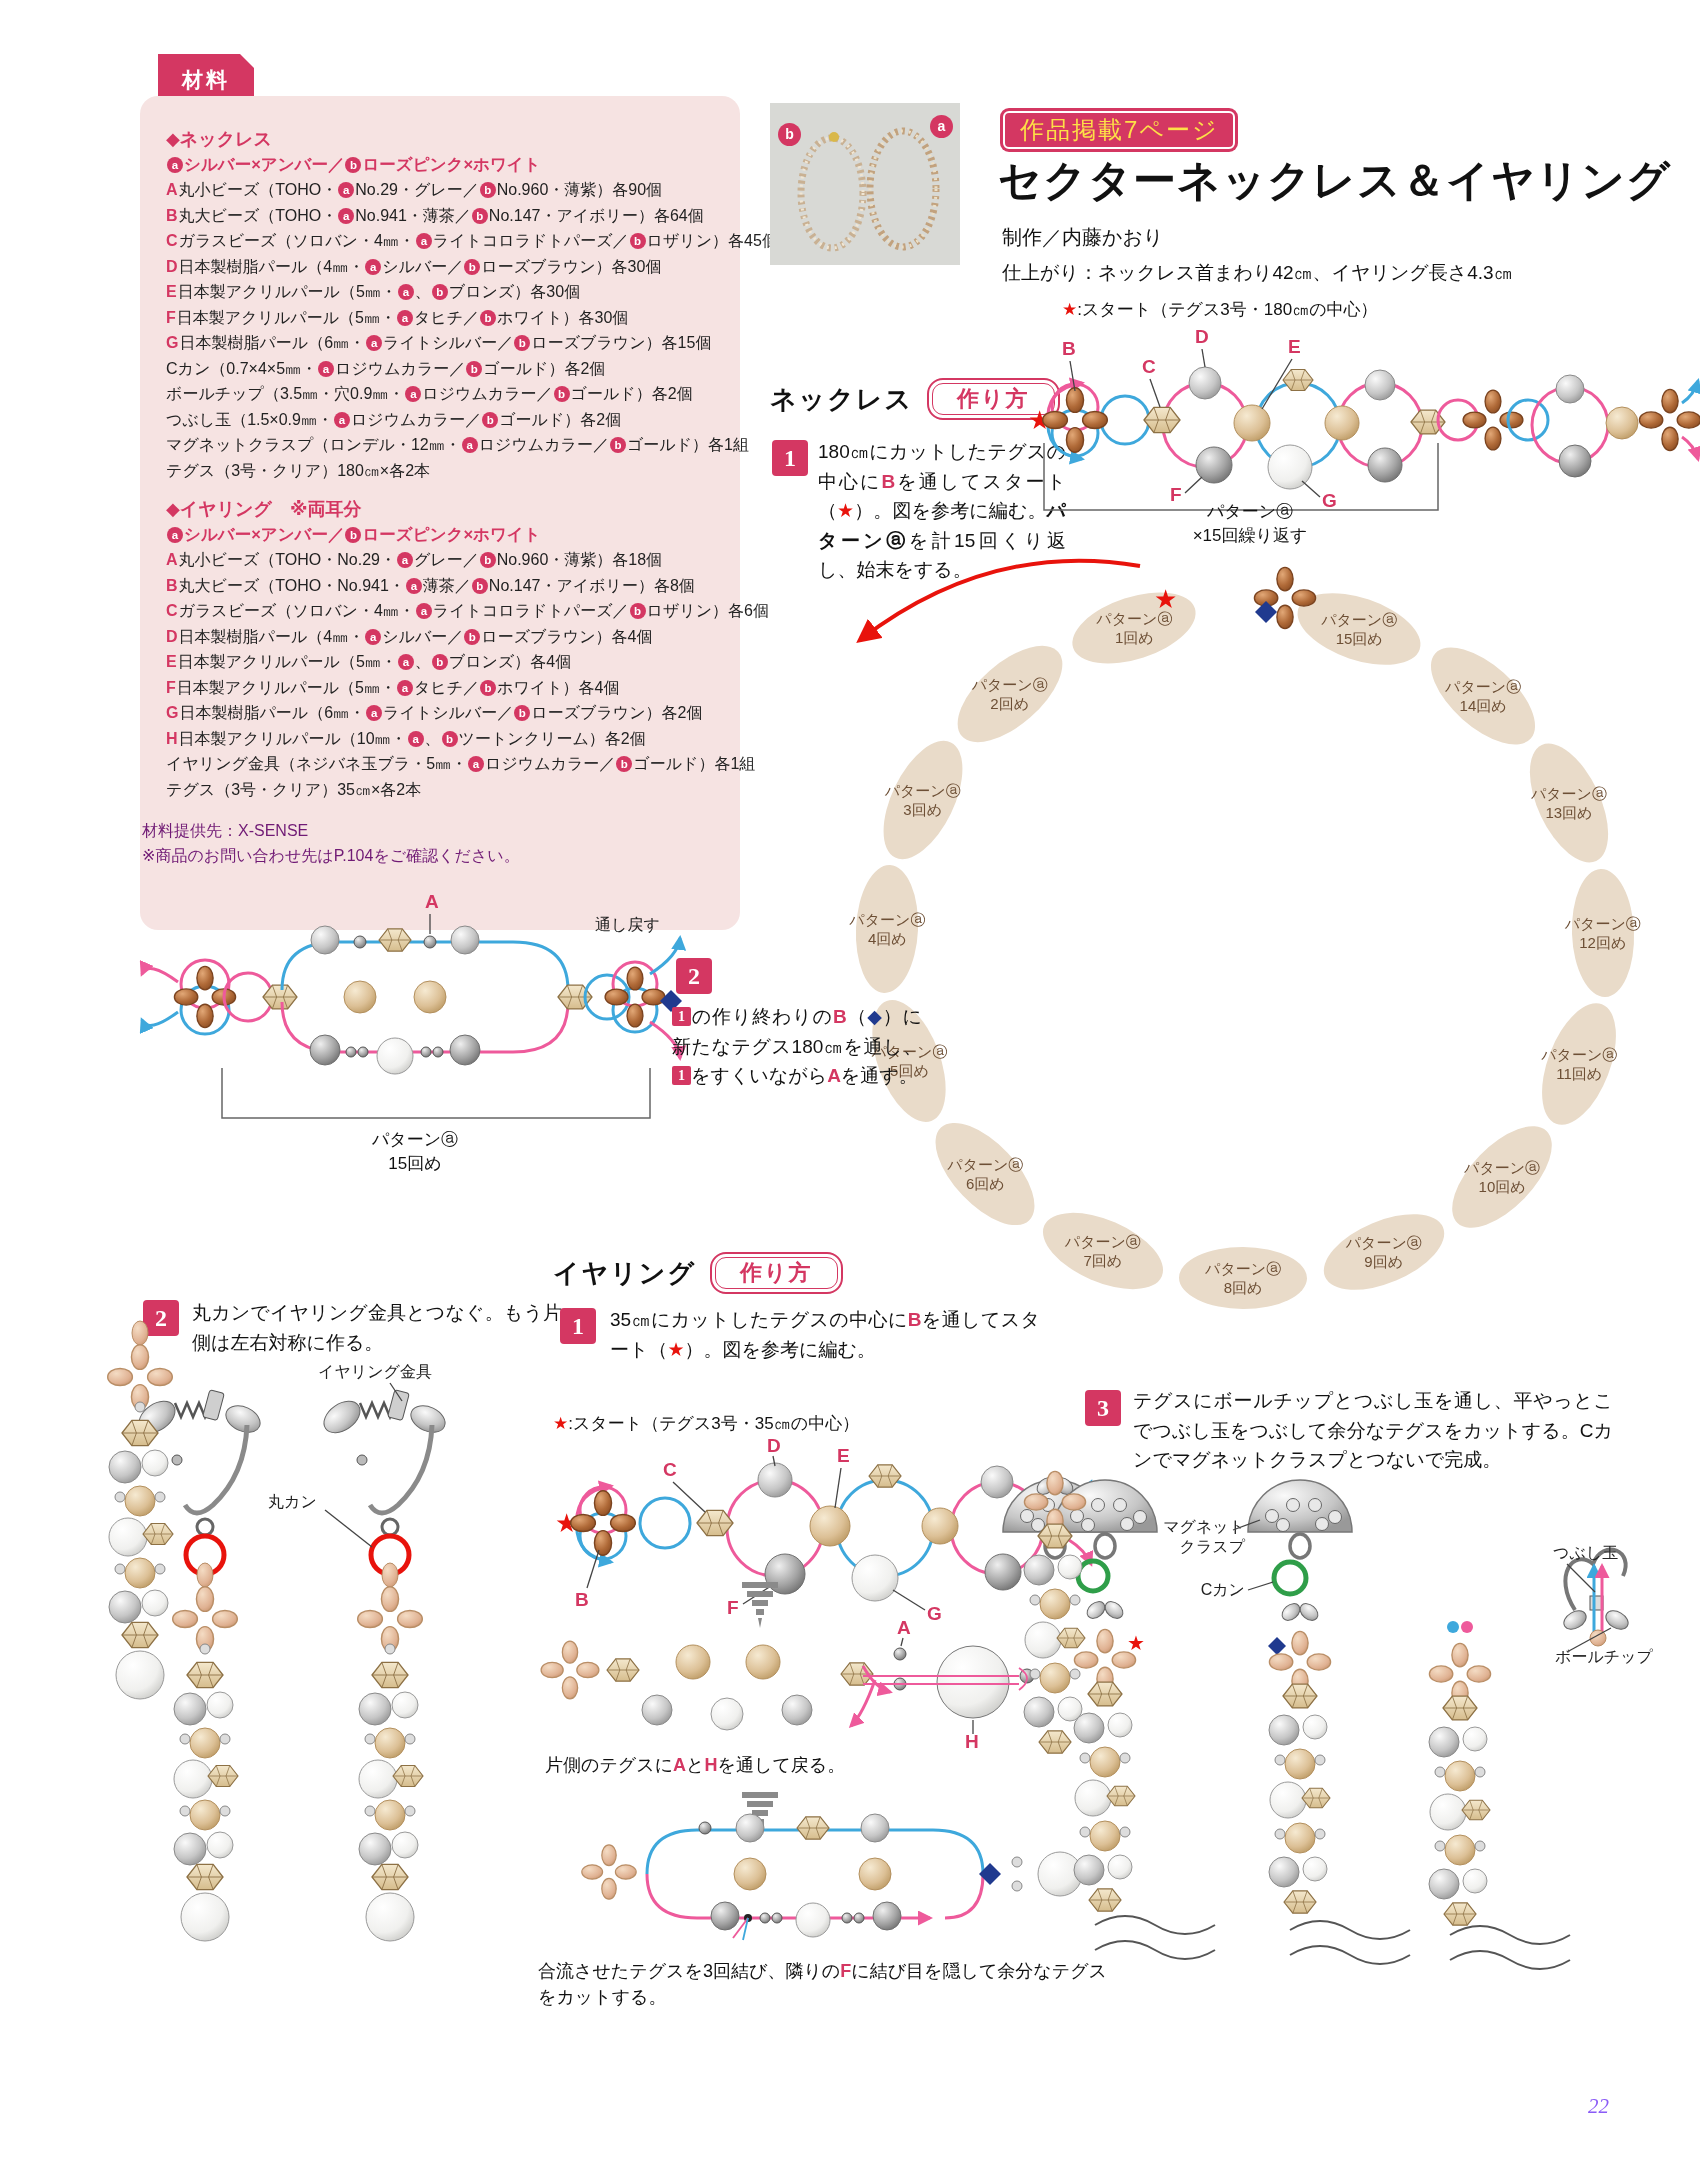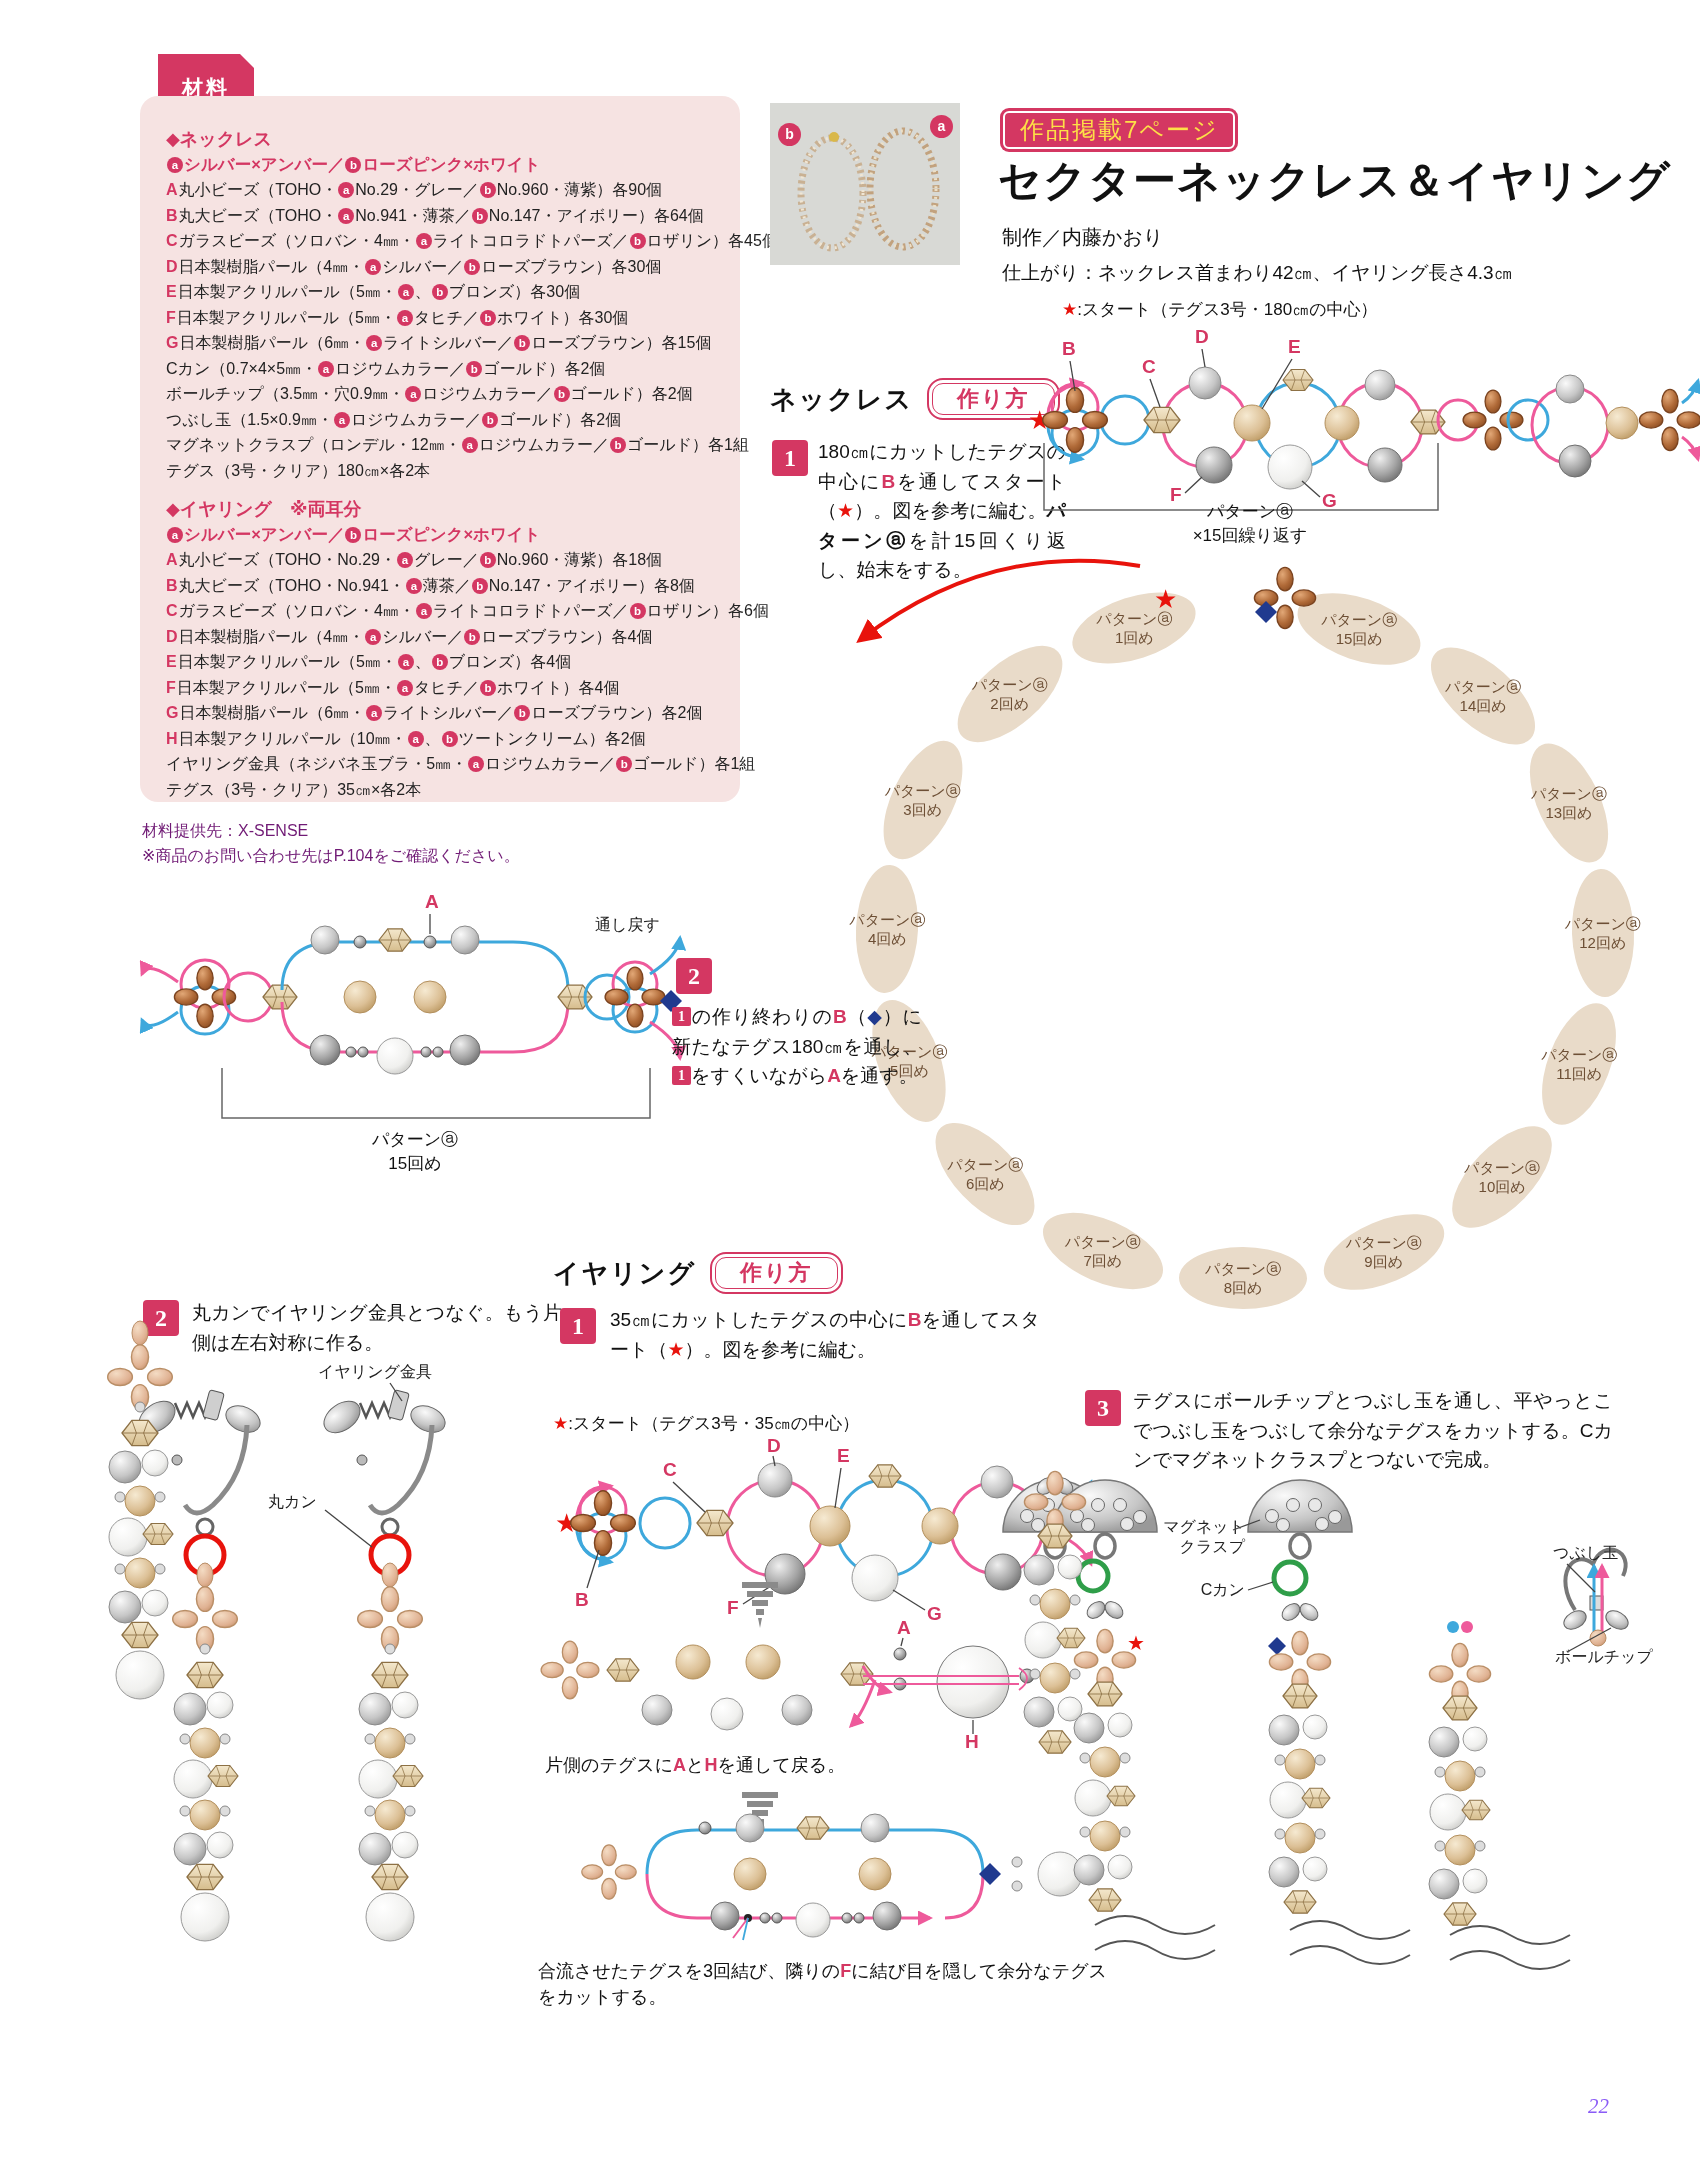--- a/index.html
+++ b/index.html
@@ -15,22 +15,22 @@
 *{box-sizing:border-box}
 body{margin:0;background:#888}
 #page{position:relative;width:1700px;height:2167px;background:#ffffff;margin:0 auto;
   font-family:"Liberation Sans","DejaVu Sans",sans-serif;color:#1a1a1a;overflow:hidden}
 .abs{position:absolute}
 svg{overflow:visible;display:block}
 svg text{font-family:"Liberation Sans","DejaVu Sans",sans-serif}
 
 
 #materials-tab{left:158px;top:54px;background:var(--crimson);color:#fff;font-weight:bold;
-  font-size:21px;padding:20px 24px;clip-path:polygon(0 0,calc(100% - 14px) 0,100% 14px,100% 100%,0 100%);letter-spacing:3px}
-#materials-box{left:140px;top:96px;width:600px;height:706px;background:#f6e3e2;border-radius:18px;
+  font-size:21px;padding:12px 24px;clip-path:polygon(0 0,calc(100% - 14px) 0,100% 14px,100% 100%,0 100%);letter-spacing:3px}
+#materials-box{left:140px;top:96px;width:600px;height:834px;background:#f6e3e2;border-radius:18px;
   padding:30px 22px 0 26px}
 .mat-heading{color:var(--crimson);font-weight:bold;font-size:18px;line-height:26px}
 .mat-note{margin-left:18px}
 .mat-colorway{color:var(--crimson);font-weight:bold;font-size:16.5px;line-height:25px}
 .mat-line{font-size:16px;line-height:25.5px;color:#222;white-space:nowrap}
 .mat-prefix{color:var(--crimson);font-weight:bold;margin-right:1px}
 .mat-gap{height:13px}
 .cb{display:inline-block;width:16px;height:16px;line-height:16px;border-radius:50%;
   background:var(--crimson);color:#fff;font-size:11.5px;font-weight:bold;text-align:center;
   vertical-align:1px;margin:0 1px}

